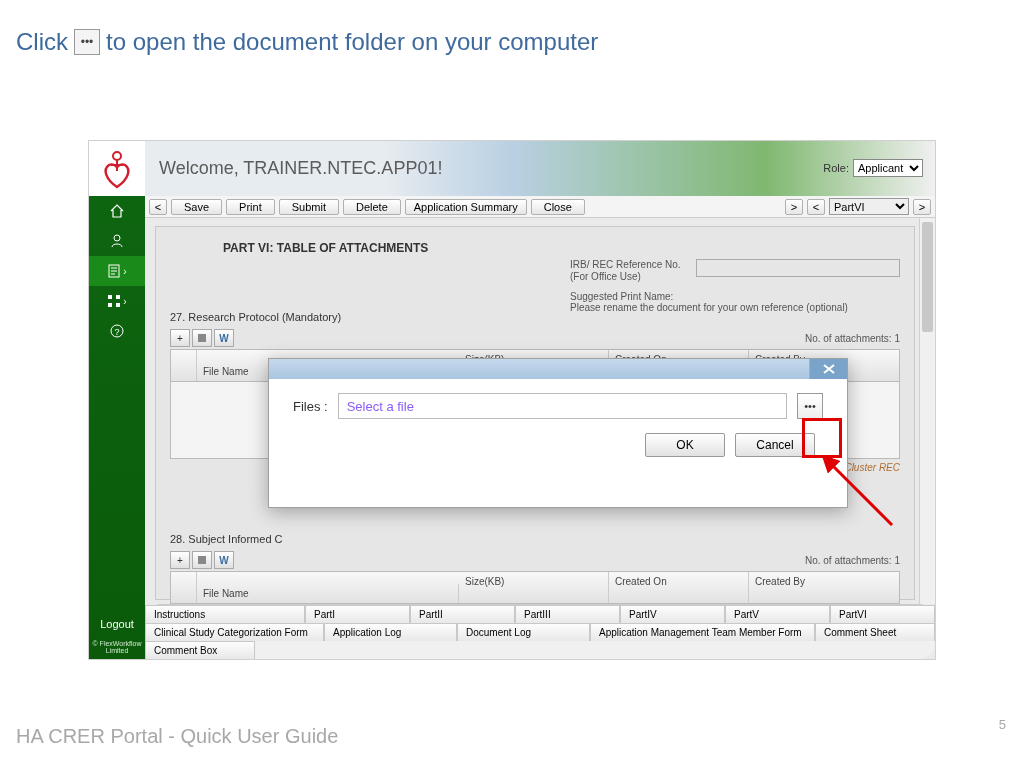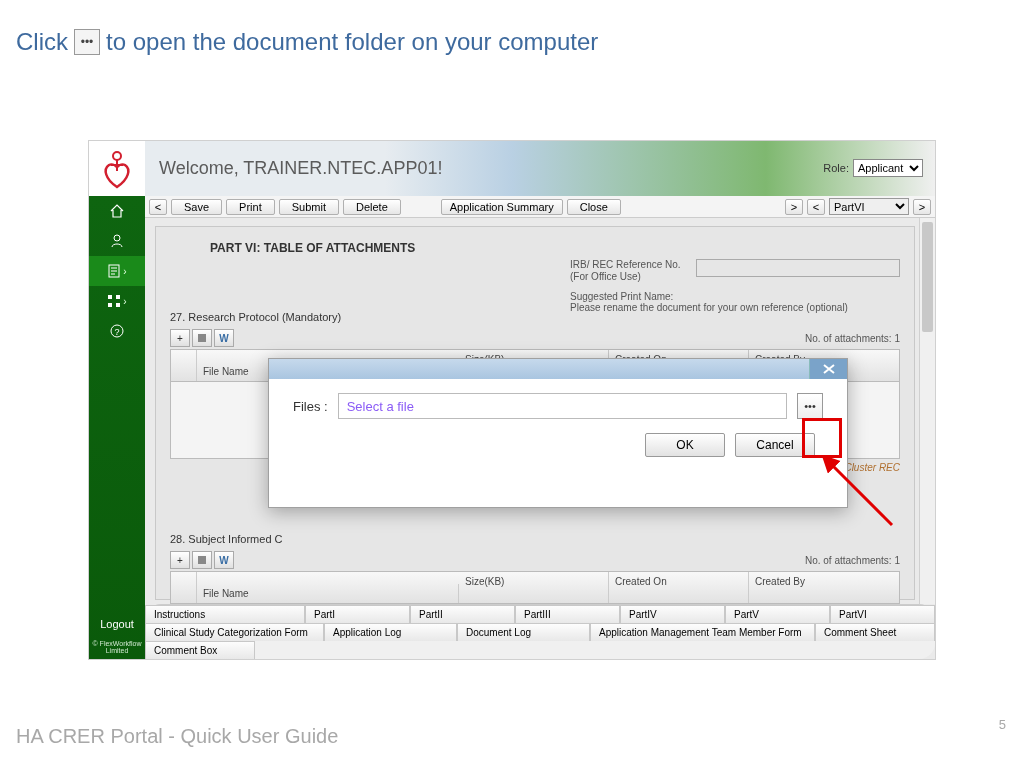--- a/index.html
+++ b/index.html
@@ -15,29 +15,29 @@
   .role-select { border: 1px solid #888; font-size: 11px; background: #fff; height: 18px; width: 70px; }
   .sidebar { position: absolute; left: 0; top: 55px; width: 56px; bottom: 0; background: #0a5a0a; background: linear-gradient(#0e6510,#0a5a0a); color: #fff; display: flex; flex-direction: column; }
   .side-item { height: 30px; display: flex; align-items: center; justify-content: center; cursor: pointer; }
   .side-item.active { background: #1a8a1a; }
   .side-spacer { flex: 1; }
   .logout { font-size: 11px; text-align: center; padding: 6px 0; color: #fff; cursor: pointer; }
   .copyright { font-size: 7px; color: #cfe8cf; text-align: center; padding: 4px 0; line-height: 1.1; }
   .content { position: absolute; left: 56px; top: 55px; right: 0; bottom: 0; background: #eaeaea; display: flex; flex-direction: column; }
   .toolbar { height: 22px; background: #f4f4f4; border-bottom: 1px solid #ccc; display: flex; align-items: center; padding: 0 4px; gap: 4px; font-size: 11px; }
   .tb-btn { border: 1px solid #b0b0b0; background: linear-gradient(#fff,#e6e6e6); padding: 1px 12px; font-size: 11px; cursor: pointer; border-radius: 2px; }
-  .tb-wide { padding: 1px 8px; margin-left: 36px; }
+  .tb-wide { padding: 1px 8px; }
   .tb-small { width: 18px; padding: 1px 0; text-align: center; }
   .tb-spacer { flex: 1; }
   .tb-select { border: 1px solid #999; font-size: 11px; height: 17px; width: 80px; }
   .main-scroll { flex: 1; overflow: hidden; position: relative; }
   .scrollbar { position: absolute; right: 0; top: 0; bottom: 0; width: 16px; background: #f0f0f0; border-left: 1px solid #d0d0d0; }
   .scrollbar-thumb { position: absolute; left: 2px; right: 2px; top: 4px; height: 110px; background: #c8c8c8; border-radius: 2px; }
   .form-panel { position: absolute; left: 10px; right: 20px; top: 8px; bottom: 4px; background: #e6e6e6; border: 1px solid #c8c8c8; padding: 10px 14px; font-size: 11px; color: #333; }
-  .form-title { font-weight: bold; font-size: 12px; margin: 4px 0 10px 40px; }
+  .form-title { font-weight: bold; font-size: 12px; margin: 4px 0 10px 53px; }
   .ref-row { position: absolute; right: 14px; top: 32px; width: 330px; font-size: 10px; color: #555; display: flex; align-items: flex-start; gap: 6px; }
   .ref-label { width: 120px; line-height: 1.2; }
   .ref-input { flex: 1; height: 18px; border: 1px solid #aaa; background: #e6e6e6; }
   .sugg { position: absolute; right: 14px; top: 64px; width: 330px; font-size: 10px; color: #555; }
   .sugg-sub { font-size: 10px; }
   .q-row { margin-top: 56px; font-size: 11px; }
   .attach-bar { margin-top: 6px; display: flex; justify-content: space-between; align-items: center; }
   .mini-btns { display: flex; gap: 2px; }
   .mini-btn { width: 20px; height: 18px; border: 1px solid #aaa; background: linear-gradient(#fff,#e0e0e0); font-size: 10px; display: inline-flex; align-items: center; justify-content: center; cursor: pointer; }
   .count-txt { font-size: 10px; color: #555; }

